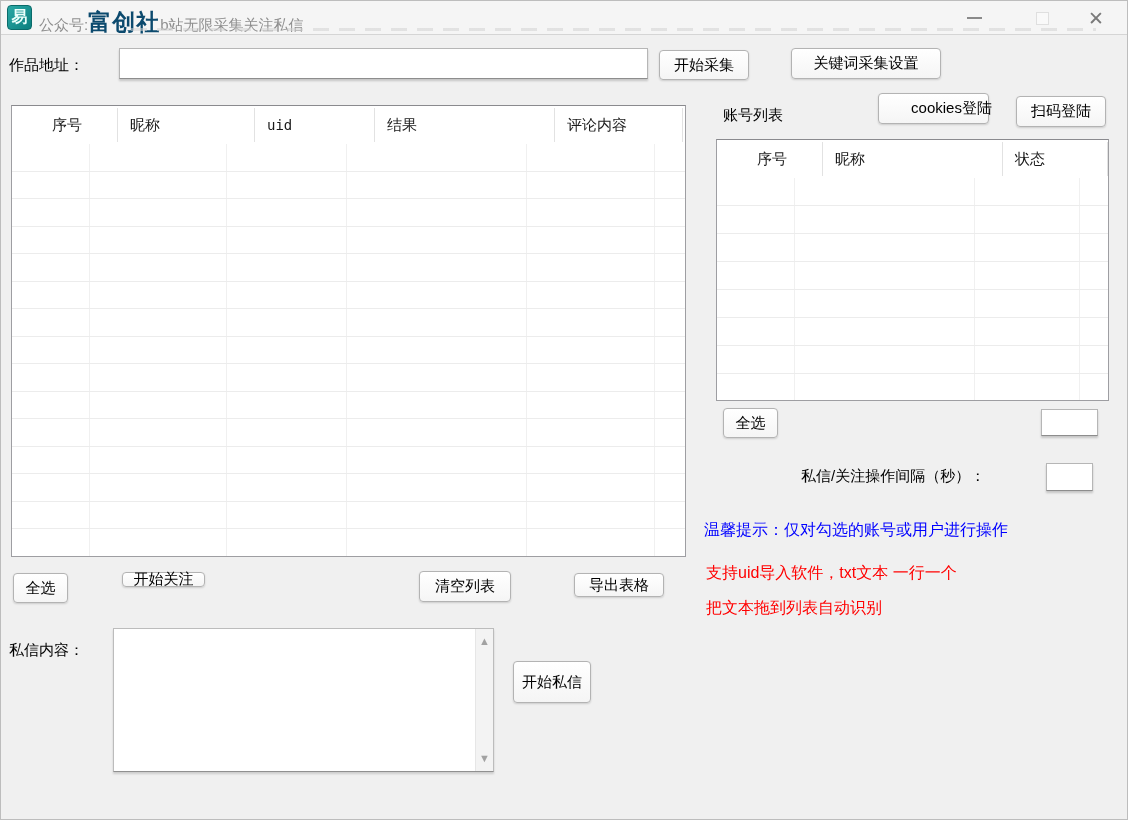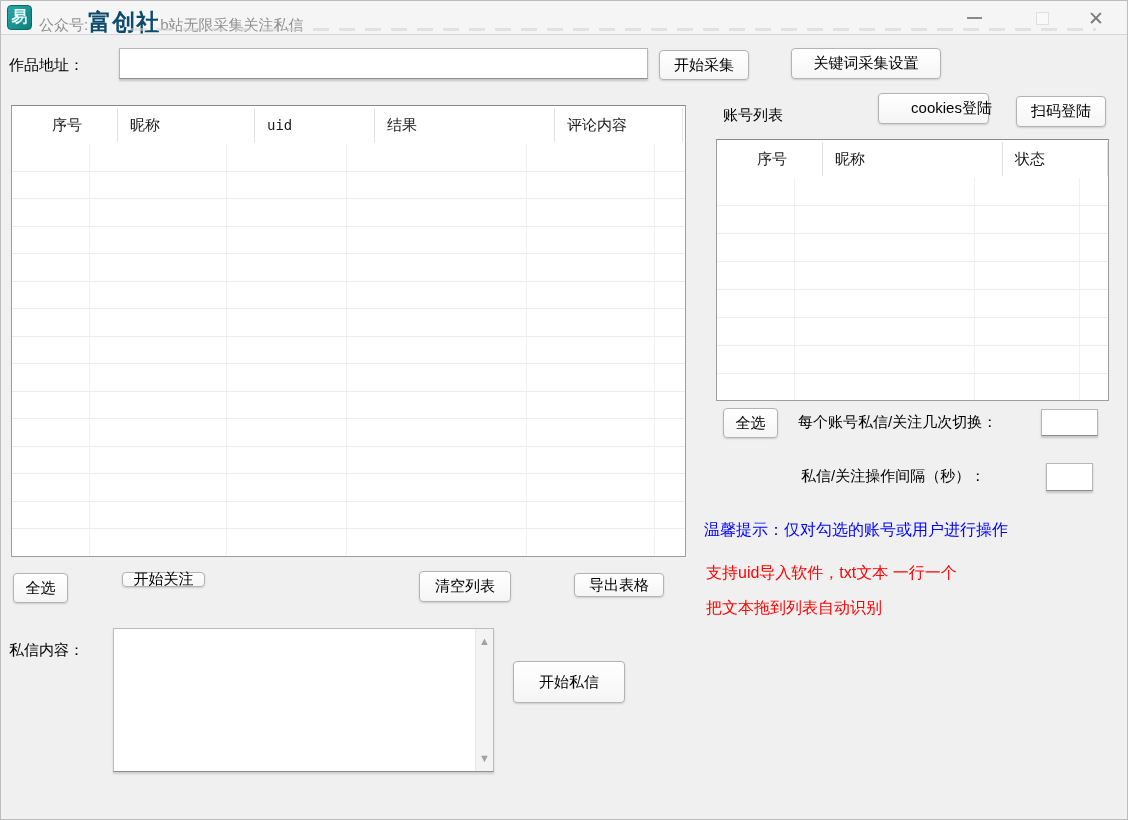--- a/index.html
+++ b/index.html
@@ -133,21 +133,21 @@
   <div class="btn" style="left:573px; top:572px; width:90px; height:24px;font-family:Liberation Mono, monospace;">导出表格</div>
 
   <div class="lbl" style="left:8px; top:640px;">私信内容：</div>
   <div class="dm-box">
     <textarea class="dm-text" style=""></textarea>
     <div class="dm-scroll">
       <div class="arrow up">▲</div>
       <div class="arrow down">▼</div>
     </div>
   </div>
-  <div class="btn" style="left:512px; top:660px; width:112px; height:42px;">开始私信</div>
+  <div class="btn" style="left:512px; top:660px; width:78px; height:42px;">开始私信</div>
 
   <div class="lbl" style="left:722px; top:105px;">账号列表</div>
   <div class="btn" style="left:877px; top:92px; width:111px; height:31px;padding-left:36px;">cookies登陆</div>
   <div class="btn" style="left:1015px; top:95px; width:90px; height:31px;">扫码登陆</div>
 
   <div class="tbl tbl-accounts">
     <div class="cols">
       <div class="colcell"></div>
         <div class="colcell"></div>
         <div class="colcell"></div>
@@ -165,21 +165,20 @@
       </div>
     <div class="thead">
       <div class="th">序号</div>
       <div class="th">昵称</div>
       <div class="th">状态</div>
       <div class="th"></div>
     </div>
   </div>
 
   <div class="btn" style="left:722px; top:407px; width:55px; height:30px;">全选</div>
-  <div class="lbl" style="left:797px; top:412px;">每个账号私信/关注几次切换：</div>
   <input class="textbox" style="left: 1040px; top: 408px; width: 57px; height: 27px;" value="">
   <div class="lbl" style="left:800px; top:466px;">私信/关注操作间隔（秒）：</div>
   <input class="textbox" style="left: 1045px; top: 462px; width: 47px; height: 28px;" value="">
 
   <div class="tip" id="tip-blue" style="left: 703px; top: 519px; color: rgb(0, 0, 255);">温馨提示：仅对勾选的账号或用户进行操作</div>
   <div class="tip" id="tip-red1" style="left: 705px; top: 562px; color: rgb(255, 0, 0);">支持uid导入软件，txt文本 一行一个</div>
   <div class="tip" id="tip-red2" style="left: 705px; top: 597px; color: rgb(255, 0, 0);">把文本拖到列表自动识别</div>
 
 </div>
 

